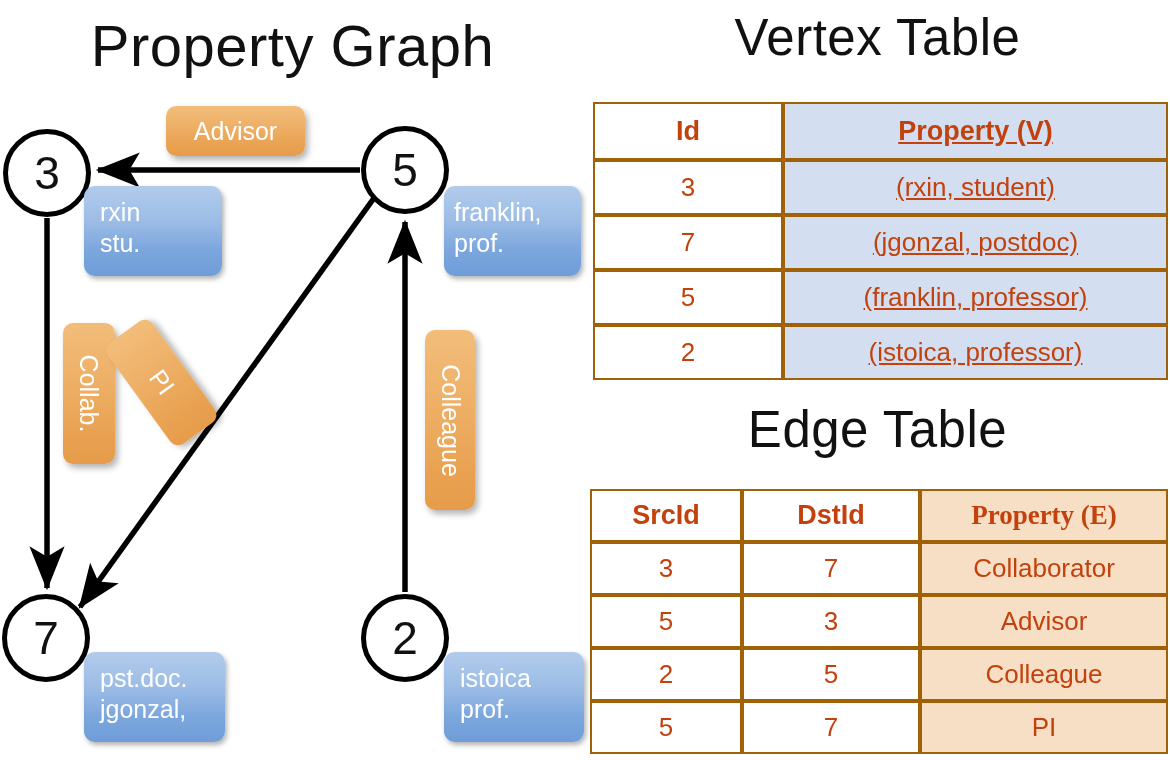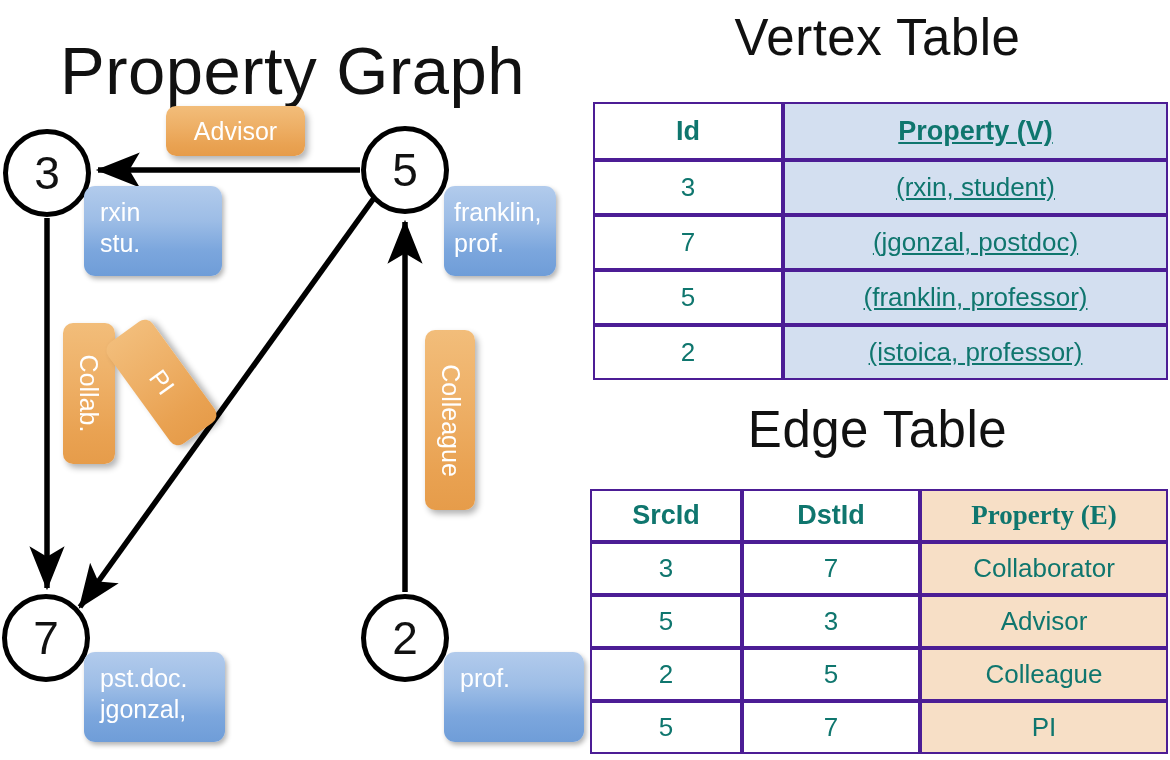--- a/index.html
+++ b/index.html
@@ -22,22 +22,21 @@
     position: absolute;
     font-family: "Liberation Sans", sans-serif;
     font-weight: 300;
     color: #111111;
     letter-spacing: 0.5px;
     white-space: nowrap;
     text-align: center;
   }
   #title-property-graph {
     left: 0px;  top: 12px;  width: 585px;
-    font-size: 67px;
-    margin-top: 20px;
+    font-size: 58px;
   }
   #title-vertex-table {
     left: 585px; top: 8px;  width: 585px;
     font-size: 51px;
   }
   #title-edge-table {
     left: 585px; top: 400px; width: 585px;
     font-size: 51px;
   }
 
@@ -84,21 +83,21 @@
     font-family: "Liberation Sans", sans-serif;
     font-weight: 400;
     font-size: 25px;
     line-height: 1.22;
     padding: 11px 0 11px 16px;
     box-sizing: border-box;
     z-index: 6;
     margin-left: 22px;
   }
   #prop-rxin     { left: 62px;  top: 186px; width: 138px; height: 90px; }
-  #prop-franklin { left: 422px; top: 186px; width: 112px; height: 90px; padding-left: 10px; }
+  #prop-franklin { left: 422px; top: 186px; width: 137px; height: 90px; padding-left: 10px; }
   #prop-jgonzal  { left: 62px;  top: 652px; width: 141px; height: 90px; }
   #prop-istoica  { left: 422px; top: 652px; width: 140px; height: 90px; }
 
   
   .edge-label {
     position: absolute;
     border-radius: 10px;
     background: linear-gradient(to bottom, #f2bd7a 0%, #eeb067 40%, #e9a252 78%, #e69c4a 100%);
     box-shadow: 3px 4px 6px rgba(0,0,0,0.30);
     color: #ffffff;
@@ -123,25 +122,25 @@
 
   
   .data-table {
     position: absolute;
     border-collapse: separate;
     border-spacing: 0;
     table-layout: fixed;
     font-family: "Liberation Sans", sans-serif;
   }
   .data-table td, .data-table th {
-    border: 2px solid #4c1d95;
+    border: 2px solid #a16207;
     text-align: center;
     font-weight: 400;
     font-size: 26px;
-    color: #0f766e;
+    color: #c2410c;
     padding: 0;
     height: 46px;
     box-sizing: border-box;
   }
   .data-table th {
     font-weight: 700;
     font-size: 27px;
     height: 58px;
   }
   .cell-plain { background: #ffffff; }
@@ -194,20 +193,21 @@
   </div>
   <div class="prop-box" id="prop-franklin">
     <div>franklin,</div>
     <div>prof.</div>
   </div>
   <div class="prop-box" id="prop-jgonzal">
     <div>pst.doc.</div>
     <div>jgonzal,</div>
   </div>
   <div class="prop-box" id="prop-istoica">
+    <div>istoica</div>
     <div>prof.</div>
   </div>
 
   <div class="edge-label" id="edge-label-advisor">
     <span>Advisor</span>
   </div>
 
   <div class="edge-label" id="edge-label-collab">
     <span class="rot-cw">Collab.</span>
   </div>

